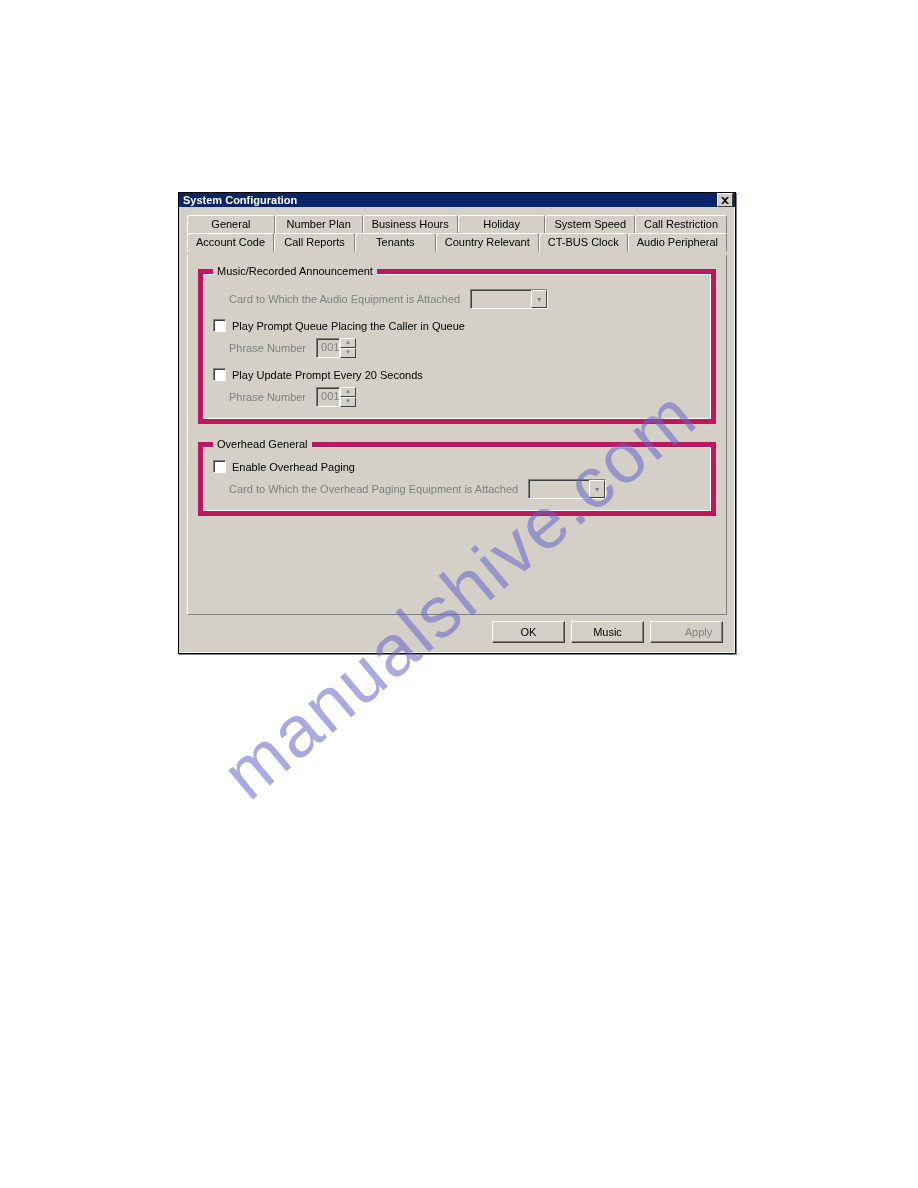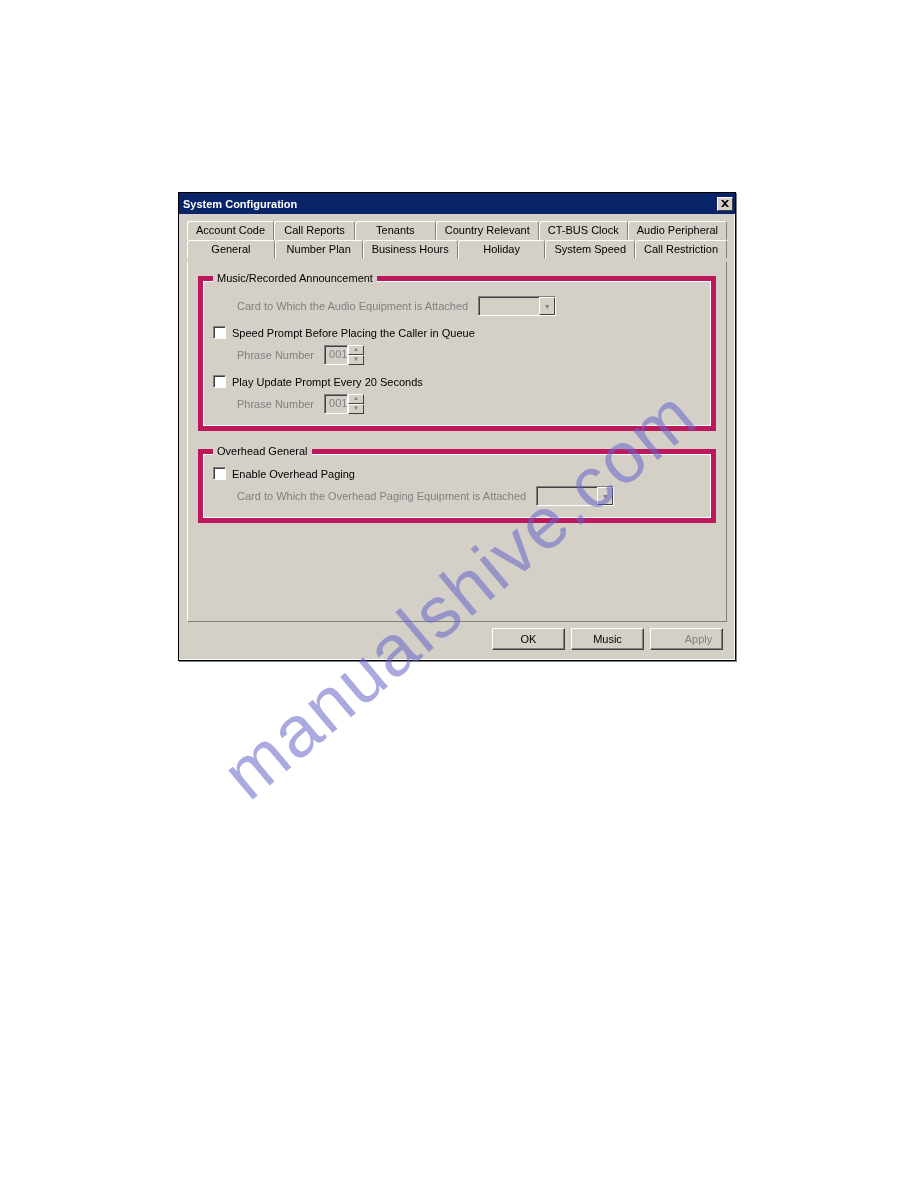--- a/index.html
+++ b/index.html
@@ -29,21 +29,21 @@
   top: 192px;
   left: 178px;
   width: 558px;
   background: #d4d0c8;
   border: 1px solid #000;
   box-shadow: 1px 1px 0 #808080, -1px -1px 0 #fff inset;
 }
 .titlebar {
   background: linear-gradient(to right, #0a246a, #0a246a);
   color: #fff;
-  height: 21px;
+  height: 14px;
   display: flex;
   align-items: center;
   justify-content: space-between;
   padding: 0 2px 0 4px;
   font-weight: bold;
   font-size: 11px;
 }
 .close-btn {
   width: 16px;
   height: 14px;
@@ -126,21 +126,21 @@
   cursor: pointer;
   flex-shrink: 0;
 }
 .cb-label {
   font-size: 11px;
   color: #000;
 }
 .sub-row {
   display: flex;
   align-items: center;
-  margin: 2px 0 10px 24px;
+  margin: 2px 0 10px 16px;
   gap: 10px;
 }
 .sub-label {
   font-size: 11px;
   color: #808080;
 }
 .combo {
   display: flex;
   align-items: stretch;
   height: 20px;
@@ -226,54 +226,54 @@
     <span>System Configuration</span>
     <div class="close-btn">
       <svg width="8" height="7" viewBox="0 0 8 7">
           <path d="M0 0 L2 0 L4 2 L6 0 L8 0 L5 3.5 L8 7 L6 7 L4 5 L2 7 L0 7 L3 3.5 Z" fill="#000"></path>
         </svg>
     </div>
   </div>
 
   <div class="dialog-body">
     <div class="tab-rows">
+      <div class="tab-row">
+        <div class="tab">General</div>
+        <div class="tab">Number Plan</div>
+        <div class="tab">Business Hours</div>
+        <div class="tab">Holiday</div>
+        <div class="tab">System Speed</div>
+        <div class="tab">Call Restriction</div>
+      </div>
       <div class="tab-row second">
         <div class="tab">Account Code</div>
         <div class="tab">Call Reports</div>
         <div class="tab">Tenants</div>
         <div class="tab">Country Relevant</div>
         <div class="tab">CT-BUS Clock</div>
         <div class="tab active">Audio Peripheral</div>
       </div>
-      <div class="tab-row">
-        <div class="tab">General</div>
-        <div class="tab">Number Plan</div>
-        <div class="tab">Business Hours</div>
-        <div class="tab">Holiday</div>
-        <div class="tab">System Speed</div>
-        <div class="tab">Call Restriction</div>
-      </div>
     </div>
 
     <div class="tab-content">
 
       <fieldset>
         <legend>Music/Recorded Announcement</legend>
 
         <div class="sub-row">
           <span class="sub-label">Card to Which the Audio Equipment is Attached</span>
           <div class="combo">
             <div class="combo-input" style="width:60px"></div>
             <div class="combo-btn">▼</div>
           </div>
         </div>
 
         <div class="field-row">
           <div class="checkbox"></div>
-          <span class="cb-label">Speed Prompt Before Placing the Caller in Queue</span>
+          <span class="cb-label">Play Prompt Queue Placing the Caller in Queue</span>
         </div>
         <div class="sub-row">
           <span class="sub-label">Phrase Number</span>
           <div class="spinner">
             <div class="spinner-input">001</div>
             <div class="spinner-btns">
               <div class="spin-btn">▲</div>
               <div class="spin-btn">▼</div>
             </div>
           </div>

